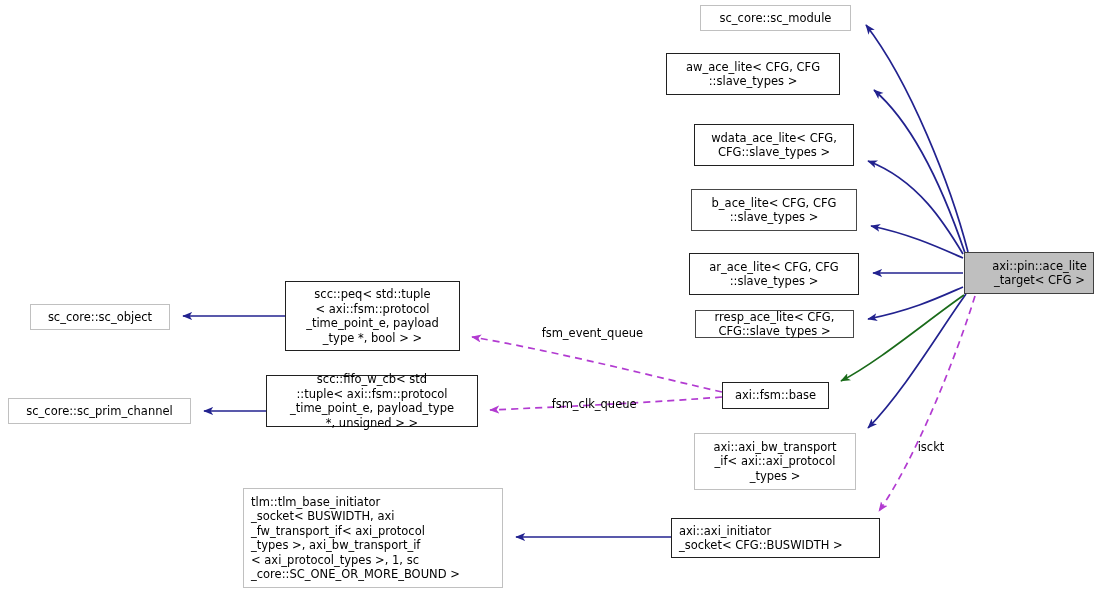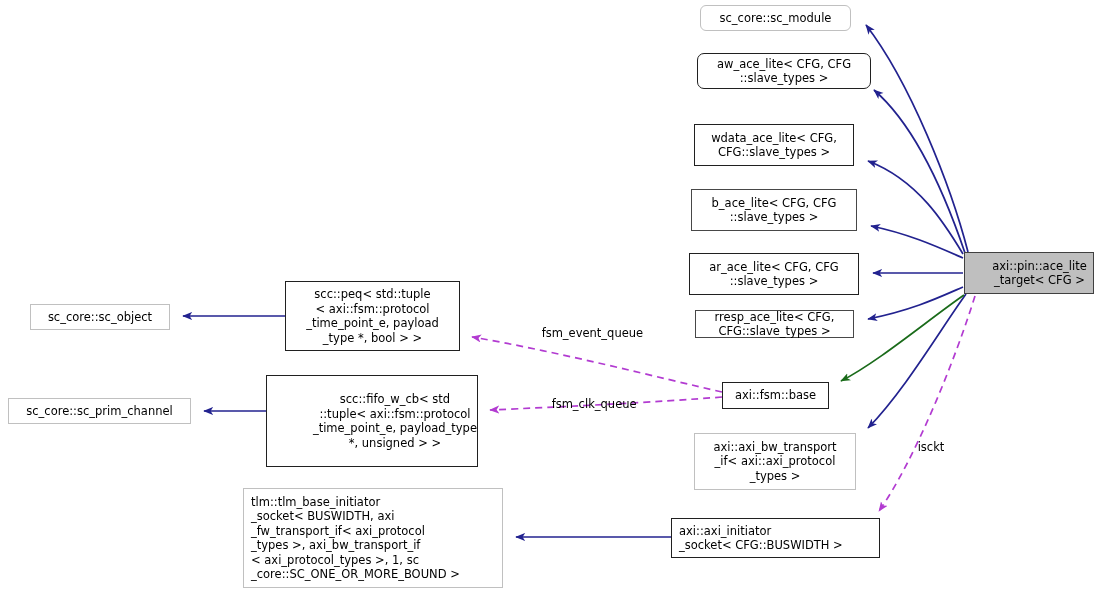--- a/index.html
+++ b/index.html
@@ -95,25 +95,25 @@
     <g fill="none" stroke="#b23bd1" stroke-width="1.7" stroke-dasharray="7,5" marker-end="url(#ah-purple)">
 
       <path d="M 722,392 C 660,378 560,352 472,337"></path>
 
       <path d="M 722,397 C 660,402 560,407 490,410"></path>
 
       <path d="M 975,296 C 955,360 915,460 879,511"></path>
     </g>
   </svg>
 
-  <div class="node faint" style="left:700px;top:5px;width:151px;height:26px;border-radius:6px;">
+  <div class="node faint" style="left:700px;top:5px;width:151px;height:26px;">
     <span class="nodetext">sc_core::sc_module</span>
   </div>
 
-  <div class="node solid" style="left:697px;top:53px;width:174px;height:36px;border-radius:7px;">
+  <div class="node solid" style="left:666px;top:53px;width:174px;height:42px;">
     <span class="nodetext">aw_ace_lite&lt; CFG, CFG
 ::slave_types &gt;</span>
   </div>
 
   <div class="node solid" style="left:694px;top:124px;width:160px;height:42px;">
     <span class="nodetext">wdata_ace_lite&lt; CFG,
 CFG::slave_types &gt;</span>
   </div>
 
   <div class="node mid" style="left:691px;top:189px;width:166px;height:42px;">
@@ -144,21 +144,21 @@
     <span class="nodetext">scc::peq&lt; std::tuple
 &lt; axi::fsm::protocol
 _time_point_e, payload
 _type *, bool &gt; &gt;</span>
   </div>
 
   <div class="node faint" style="left:8px;top:398px;width:183px;height:26px;">
     <span class="nodetext">sc_core::sc_prim_channel</span>
   </div>
 
-  <div class="node solid" style="left:266px;top:375px;width:212px;height:92px;justify-content:flex-end;">
+  <div class="node solid" style="left:266px;top:375px;width:212px;height:52px;">
     <span class="nodetext">scc::fifo_w_cb&lt; std
 ::tuple&lt; axi::fsm::protocol
 _time_point_e, payload_type
 *, unsigned &gt; &gt;</span>
   </div>
 
   <div class="node solid" style="left:722px;top:382px;width:107px;height:27px;">
     <span class="nodetext">axi::fsm::base</span>
   </div>
 

